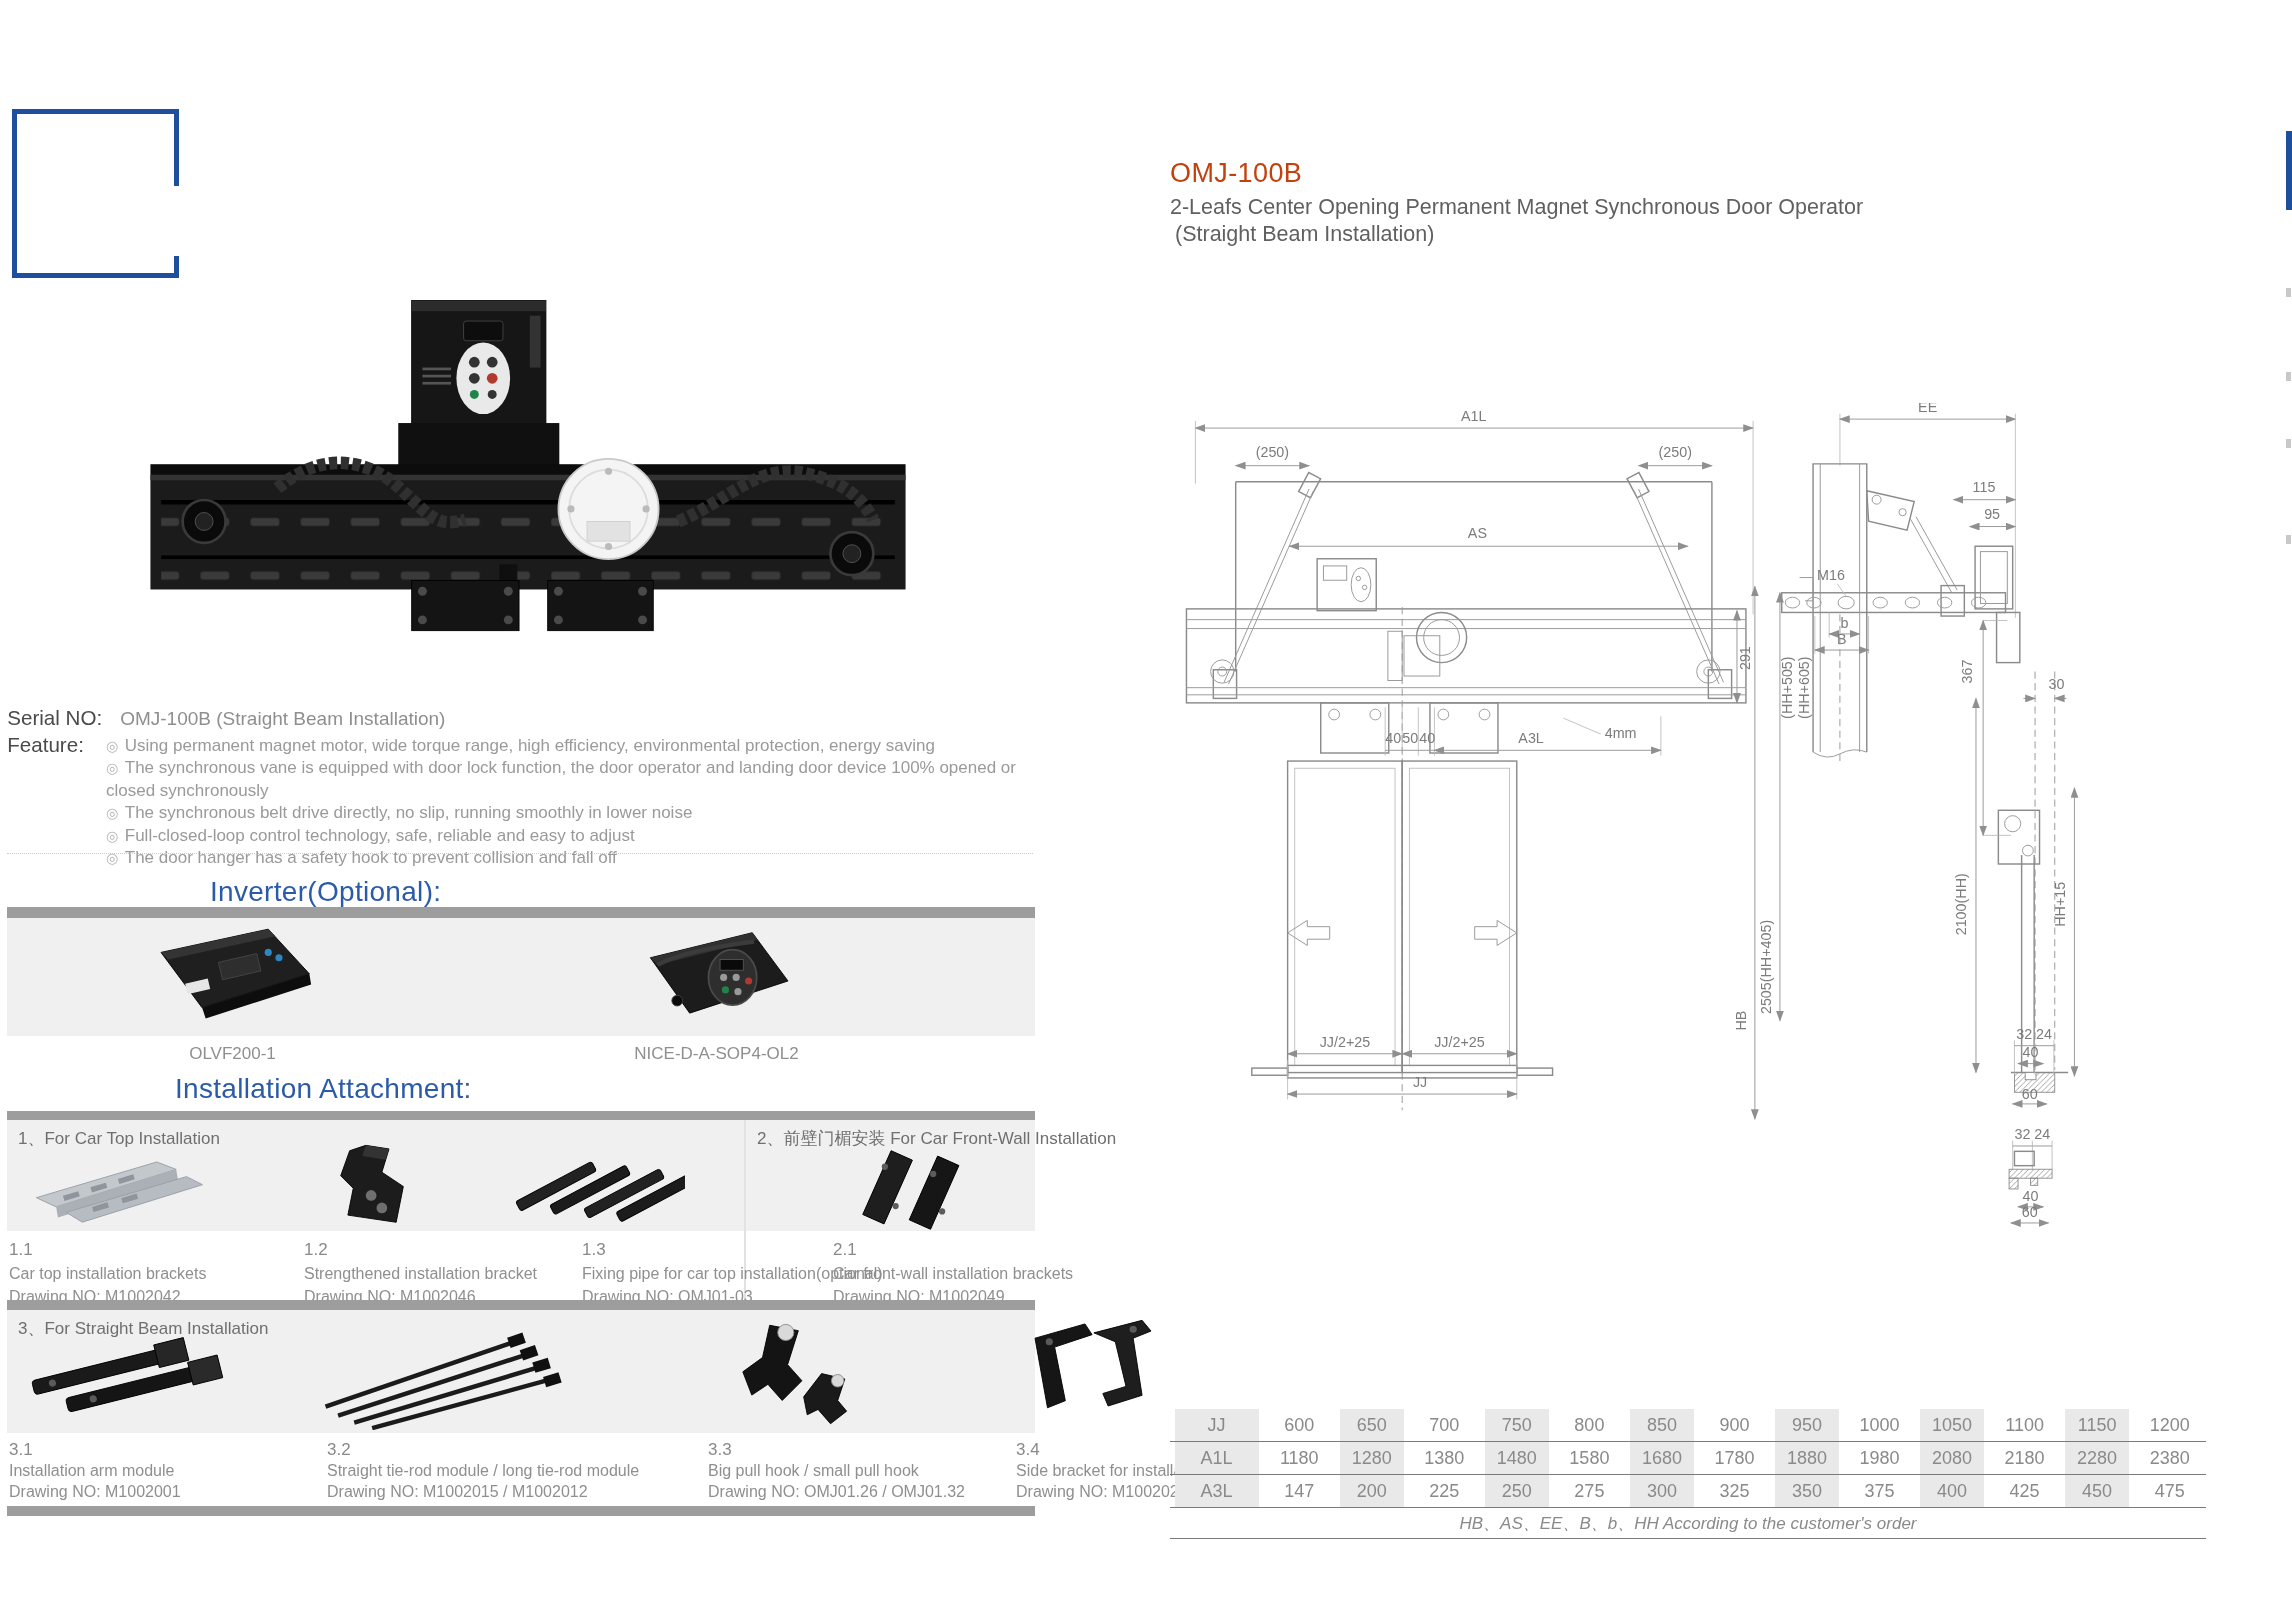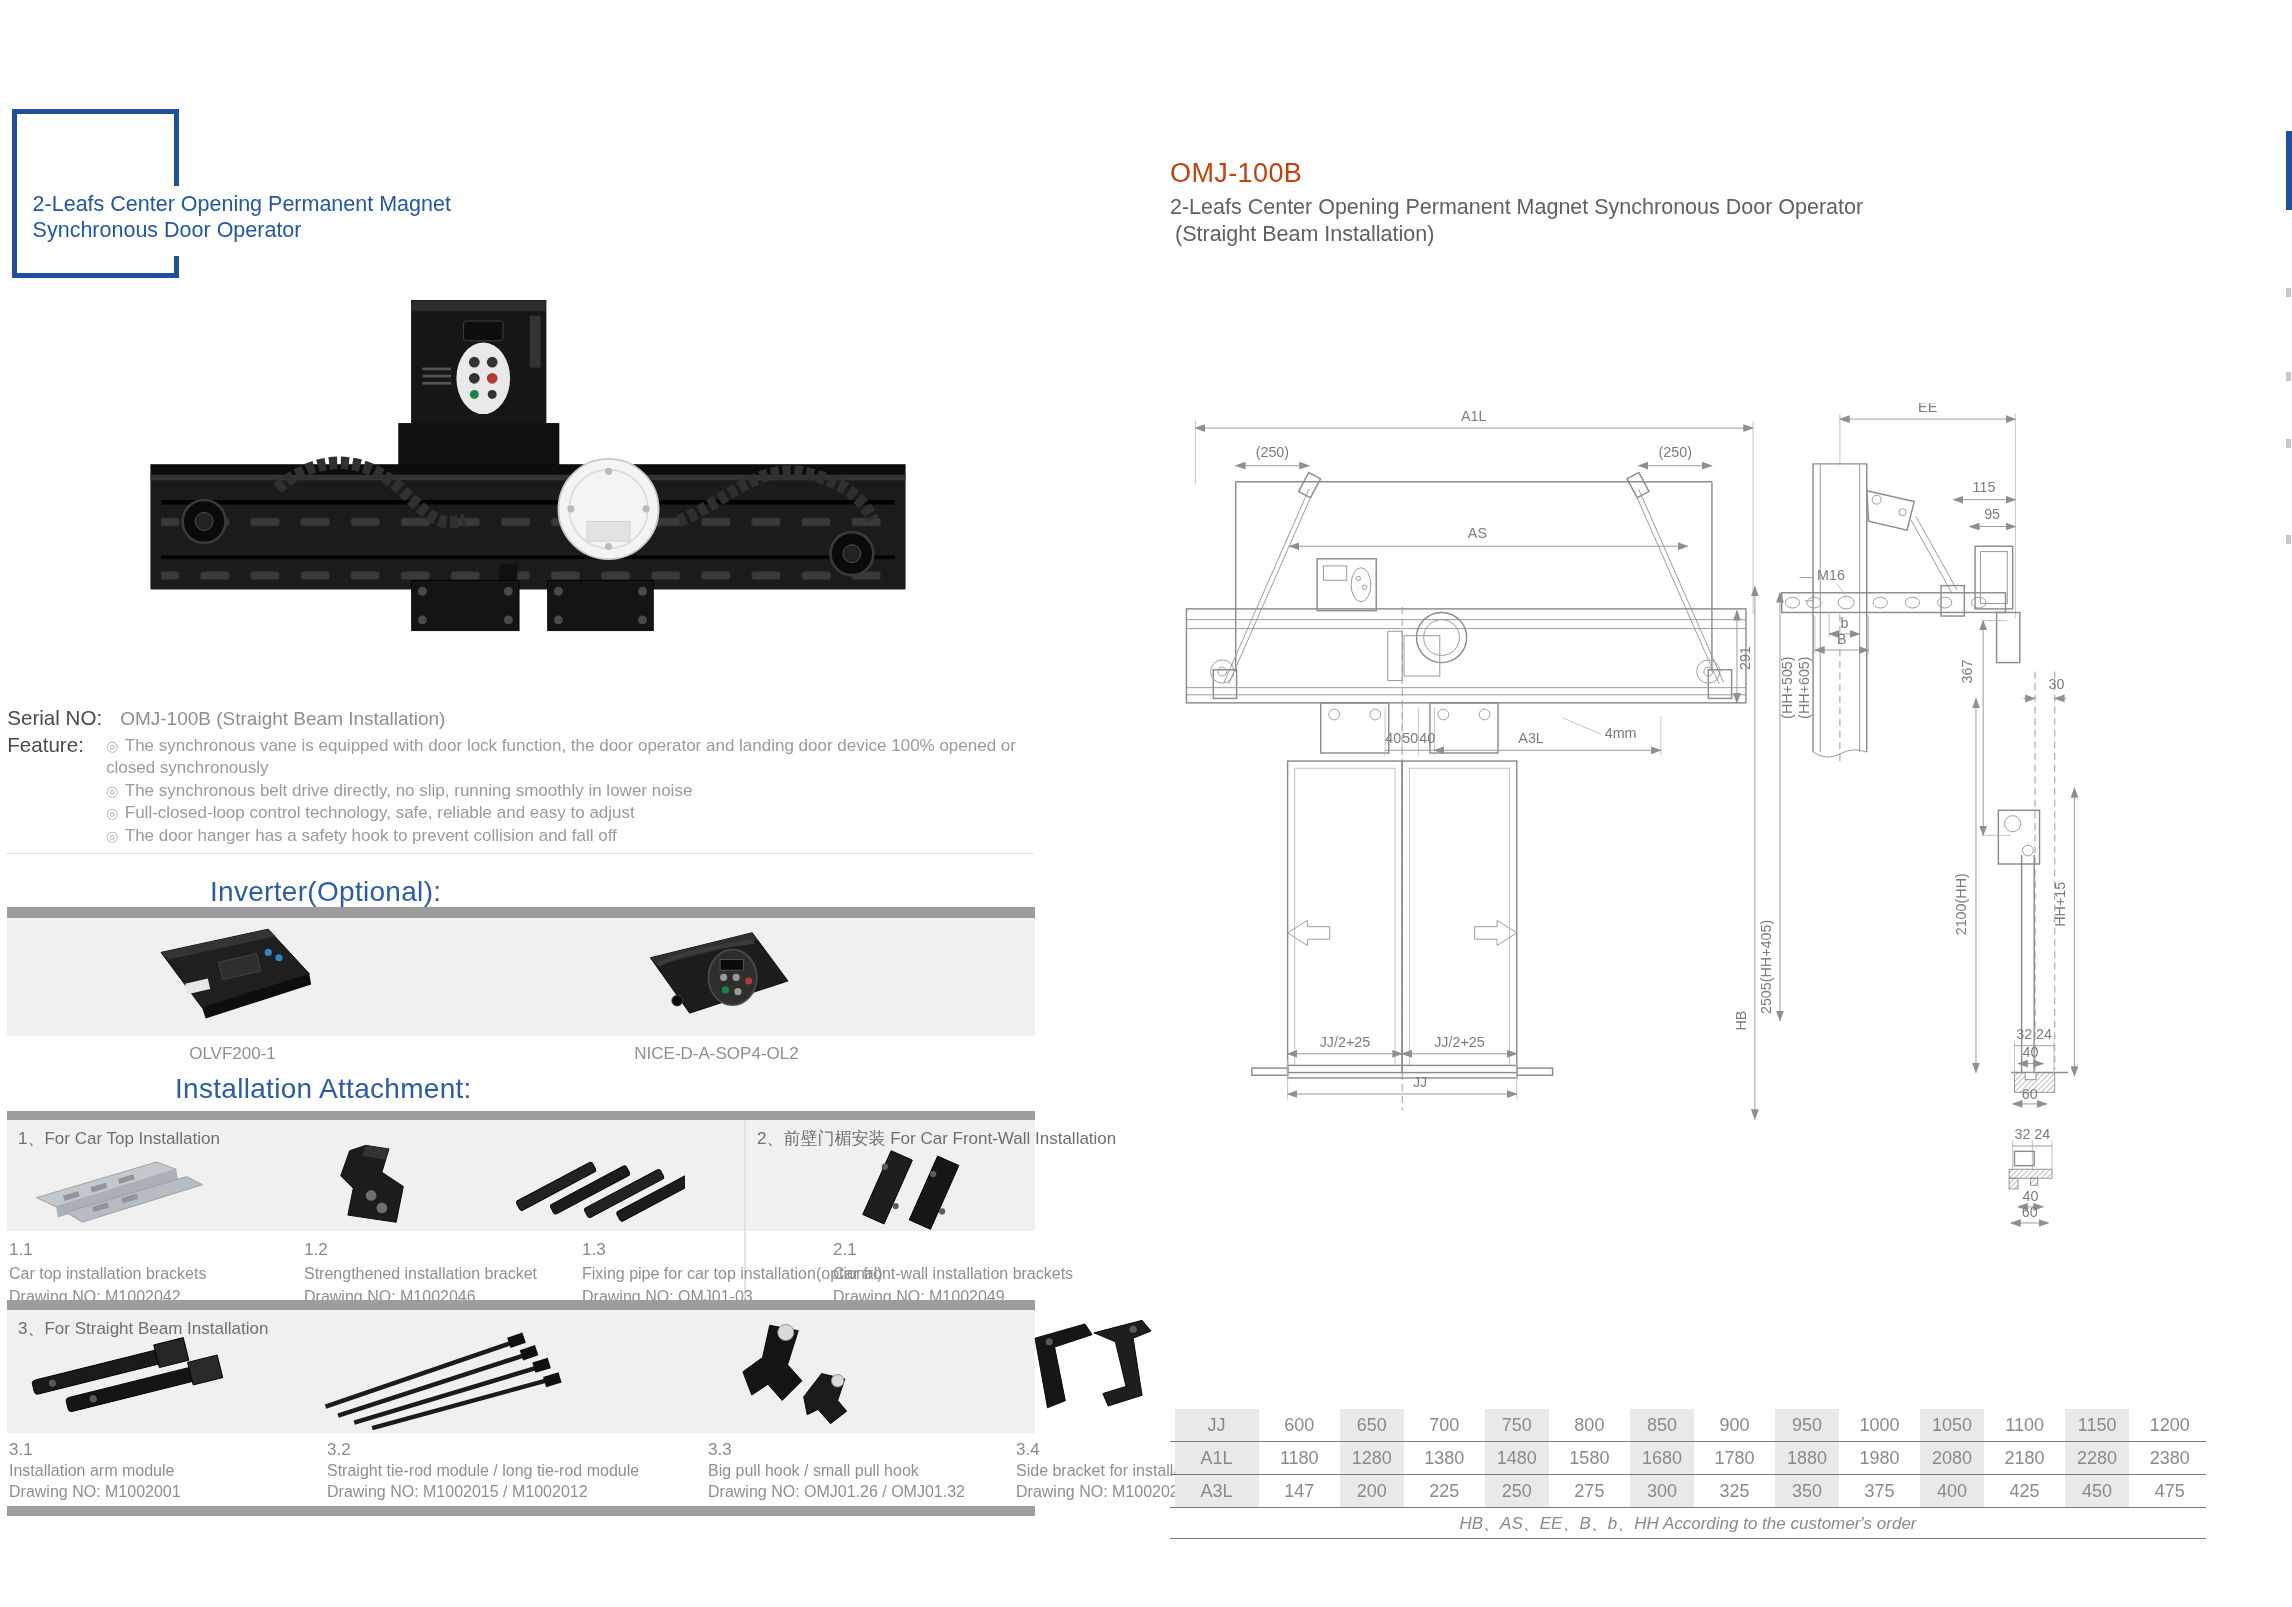--- a/index.html
+++ b/index.html
@@ -52,24 +52,20 @@
   .dimtxt{fill:#7c7c7c;font-size:16px;text-anchor:middle;font-family:"Liberation Sans",sans-serif;}
   .edge-tick{background:#c8c8c8;}
 </style>
 </head>
 <body>
 
 <div class="page">
 
   <div class="abs badge">
     <div class="badge-gap"></div>
-    <div class="badge-text">
-      <div>2-Leafs Center Opening Permanent Magnet</div>
-      <div>Synchronous Door Operator</div>
-    </div>
   </div>
 
   <svg class="abs" style="left:143px;top:296px" width="770" height="340" viewBox="0 0 860 380">
     <defs>
       <pattern id="slots" width="56" height="30" patternUnits="userSpaceOnUse">
         <rect x="8" y="8" width="32" height="9" rx="3" fill="#3a3a3a"></rect>
       </pattern>
     </defs>
     <g>
       <rect x="300" y="5" width="150" height="140" fill="#161616" stroke="#000"></rect>
@@ -134,20 +130,21 @@
         <circle cx="558" cy="362" r="5" fill="#4a4a4a"></circle>
     </g>
   </svg>
 
   <div class="abs" style="left:7.2px;top:706px">
     <span class="ser-label">Serial NO:</span>
     <span class="ser-value" style="margin-left:14px">OMJ-100B (Straight Beam Installation)</span>
   </div>
   <div class="abs ser-label" style="left:7.2px;top:733px">Feature:</div>
   <ul class="abs feat-list" style="left:106px;top:735px;width:949px">
+    <li><span class="b">◎</span><span>Using permanent magnet motor, wide torque range, high efficiency, environmental protection, energy saving</span></li>
     <li><span class="b">◎</span><span>The synchronous vane is equipped with door lock function, the door operator and landing door device 100% opened or closed synchronously</span></li>
     <li><span class="b">◎</span><span>The synchronous belt drive directly, no slip, running smoothly in lower noise</span></li>
     <li><span class="b">◎</span><span>Full-closed-loop control technology, safe, reliable and easy to adjust</span></li>
     <li><span class="b">◎</span><span>The door hanger has a safety hook to prevent collision and fall off</span></li>
   </ul>
   <div class="abs dotted" style="left:7.2px;top:853px;width:1026px"></div>
 
   <div class="abs blue-head" style="left:210px;top:876px">Inverter(Optional):</div>
   <div class="abs graybar" style="left:7.2px;top:907px;width:1028px;height:10.7px"></div>
   <div class="abs panel" style="left:7.2px;top:918px;width:1028px;height:118px"></div>

